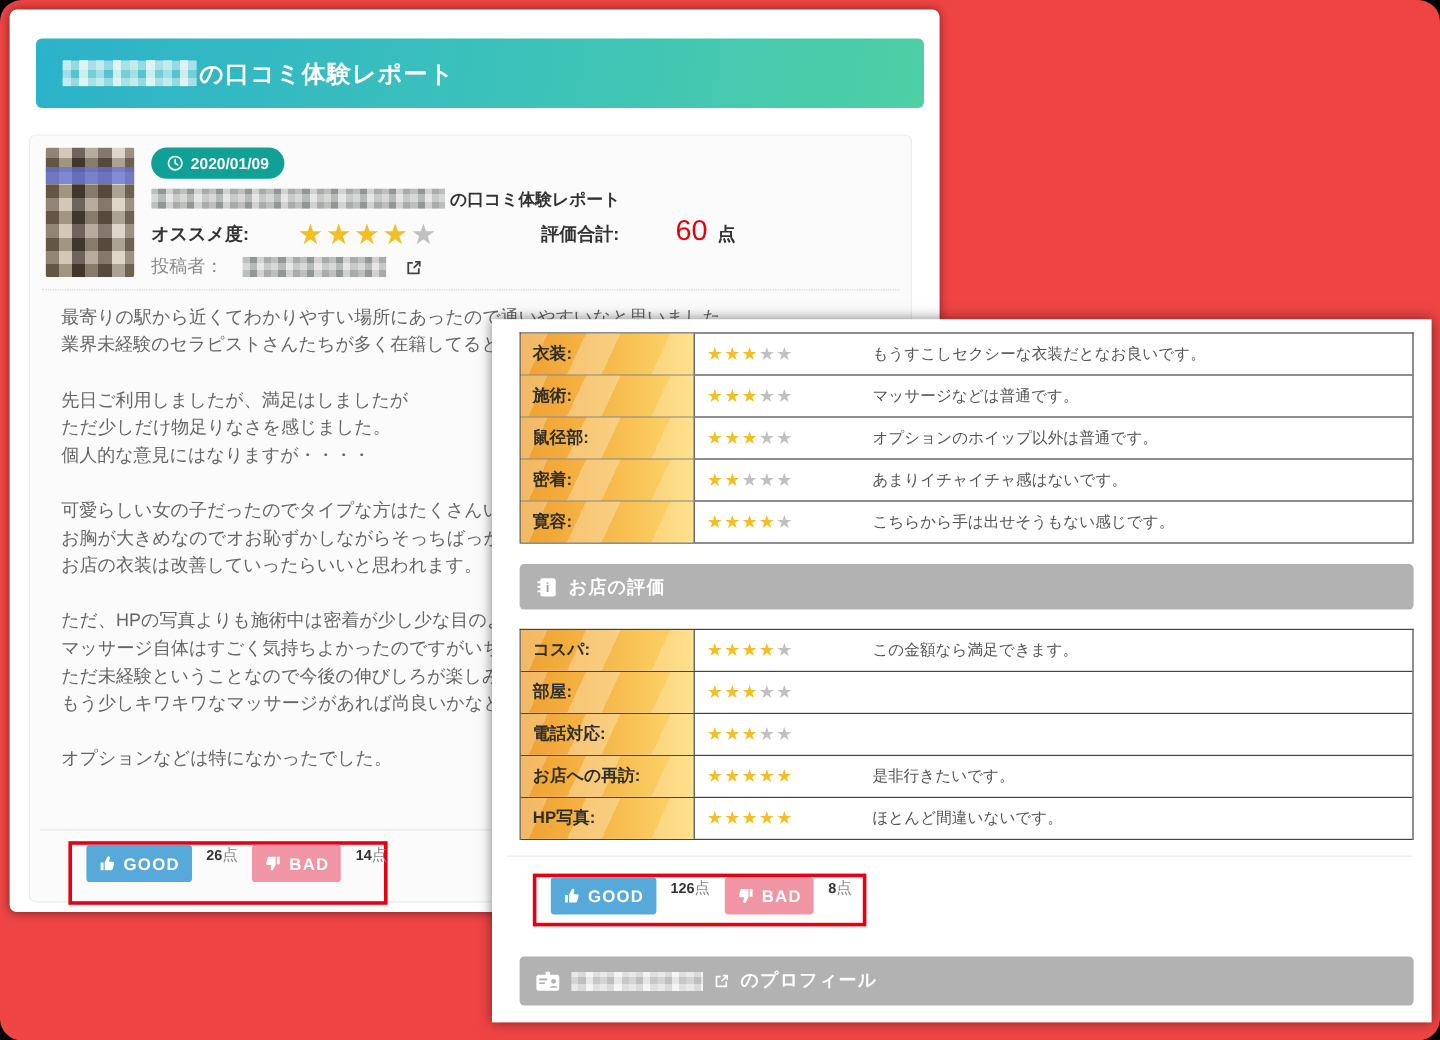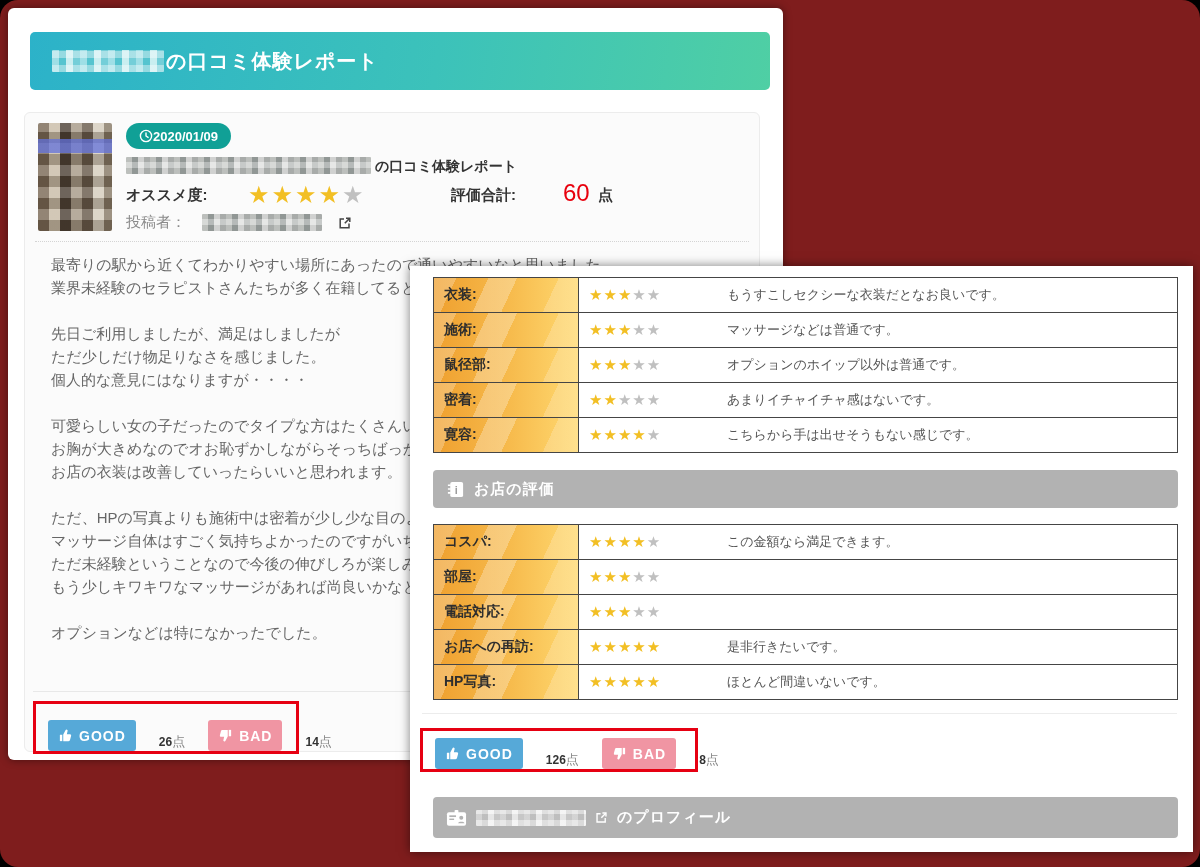--- a/index.html
+++ b/index.html
@@ -1,17 +1,17 @@
 <!DOCTYPE html>
 <html><head>
 <meta charset="utf-8">
 <style>
   html,body{margin:0;padding:0;background:#000;width:1200px;height:867px;overflow:hidden;}
   *{box-sizing:border-box;font-family:"Liberation Sans","DejaVu Sans",sans-serif;}
-  .stage{position:relative;width:1200px;height:867px;background:#7f1d1d;border-radius:18px;}
+  .stage{position:relative;width:1200px;height:867px;background:#ef4444;border-radius:18px;}
 
   
   .panel{position:absolute;background:#fff;box-shadow:0 0 8px rgba(0,0,0,.45);}
   .panel-left{left:8px;top:8px;width:775px;height:752px;border-radius:6px;}
   .banner{position:absolute;left:22px;top:24px;width:740px;height:58px;border-radius:5px;
     background:linear-gradient(100deg,#2cb2c9 0%,#3cc2ba 55%,#4fcfa4 100%);
     display:flex;align-items:center;padding-left:22px;}
   .banner h1{margin:0;font-size:20px;font-weight:bold;color:#fff;letter-spacing:1px;display:inline;}
 
   .mosaic{display:inline-block;border-radius:1px;}
@@ -24,21 +24,21 @@
       repeating-linear-gradient(90deg,#dcdcdc 0 6px,#c6c6c6 6px 12px,#efefef 12px 18px,#cfcfcf 18px 24px);}
 
   .review-card{position:absolute;left:16px;top:104px;width:736px;height:640px;
     background:#fbfbfb;border:1px solid #ececec;border-radius:6px;}
   .avatar{position:absolute;left:13px;top:10px;width:74px;height:108px;border-radius:2px;
     background:
       linear-gradient(rgba(0,0,0,0) 0 16px, rgba(99,114,219,.75) 16px 30px, rgba(0,0,0,0) 30px),
       repeating-linear-gradient(0deg, rgba(20,10,0,.22) 0 11px, rgba(255,255,255,.18) 11px 22px),
       repeating-linear-gradient(90deg,#7b6a57 0 11px,#c9bca7 11px 22px,#4e4237 22px 33px,#a79a88 33px 44px,#695b4c 44px 55px,#d6cdbd 55px 66px,#887a67 66px 77px);}
   .date-badge{position:absolute;left:101px;top:10px;height:26px;background:#10a096;border-radius:13px;
-    display:inline-flex;align-items:center;gap:0;padding:0 13px;color:#fff;font-size:13px;font-weight:bold;}
+    display:inline-flex;align-items:center;gap:6px;padding:0 13px;color:#fff;font-size:13px;font-weight:bold;}
   .review-title{position:absolute;left:101px;top:44px;font-size:14px;font-weight:bold;color:#333;white-space:nowrap;}
   .review-title .mosaic{width:245px;height:17px;vertical-align:-3px;margin-right:4px;}
   .meta-row{position:absolute;left:101px;top:68px;width:620px;height:30px;}
   .meta-label{position:absolute;left:0;top:5px;font-size:15px;font-weight:bold;color:#333;}
   .stars-big{position:absolute;left:122px;top:0;font-size:24px;letter-spacing:2px;}
   .total-label{position:absolute;left:325px;top:5px;font-size:15px;font-weight:bold;color:#333;}
   .total-value{position:absolute;left:437px;top:-2px;font-size:24px;font-weight:normal;color:#e8000d;}
   .total-unit{position:absolute;left:472px;top:5px;font-size:15px;font-weight:600;color:#333;}
   .poster-row{position:absolute;left:101px;top:100px;display:flex;align-items:center;gap:16px;
     font-size:15px;color:#8a8a8a;}
@@ -46,21 +46,21 @@
   .dotted-divider{position:absolute;left:10px;right:10px;top:128px;border-top:1px dotted #d4d4d4;}
   .review-body{position:absolute;left:26px;top:140px;width:706px;font-size:15px;color:#666;}
   .review-body .line{height:23px;line-height:23px;white-space:nowrap;}
   .bottom-divider{position:absolute;left:8px;right:8px;top:578px;border-top:1px solid #e8e8e8;}
 
   .star{font-style:normal;}
   .star.on{color:#f2bf24;}
   .star.off{color:#c0c0c0;}
 
   .vote-box{position:absolute;border:3px solid #e60012;background:transparent;
-    display:flex;align-items:flex-end;padding:0 12px;gap:23px;}
+    display:flex;align-items:flex-start;padding:0 12px;gap:12px;margin-left:24px;}
   .vote-btn{display:inline-flex;align-items:center;gap:6px;border:none;border-radius:3px;
     color:#fff;font-size:14px;font-weight:bold;height:31px;padding:0 10px;cursor:pointer;letter-spacing:1px;}
   .vote-btn.good{background:#56a9d8;}
   .vote-btn.bad{background:#f095a3;}
   .points{white-space:nowrap;}
   .points b{font-size:12px;color:#333;}
   .points .unit{font-size:13px;color:#888;}
   .vote-left{left:8px;top:588px;height:53px;width:266px;}
 
   

